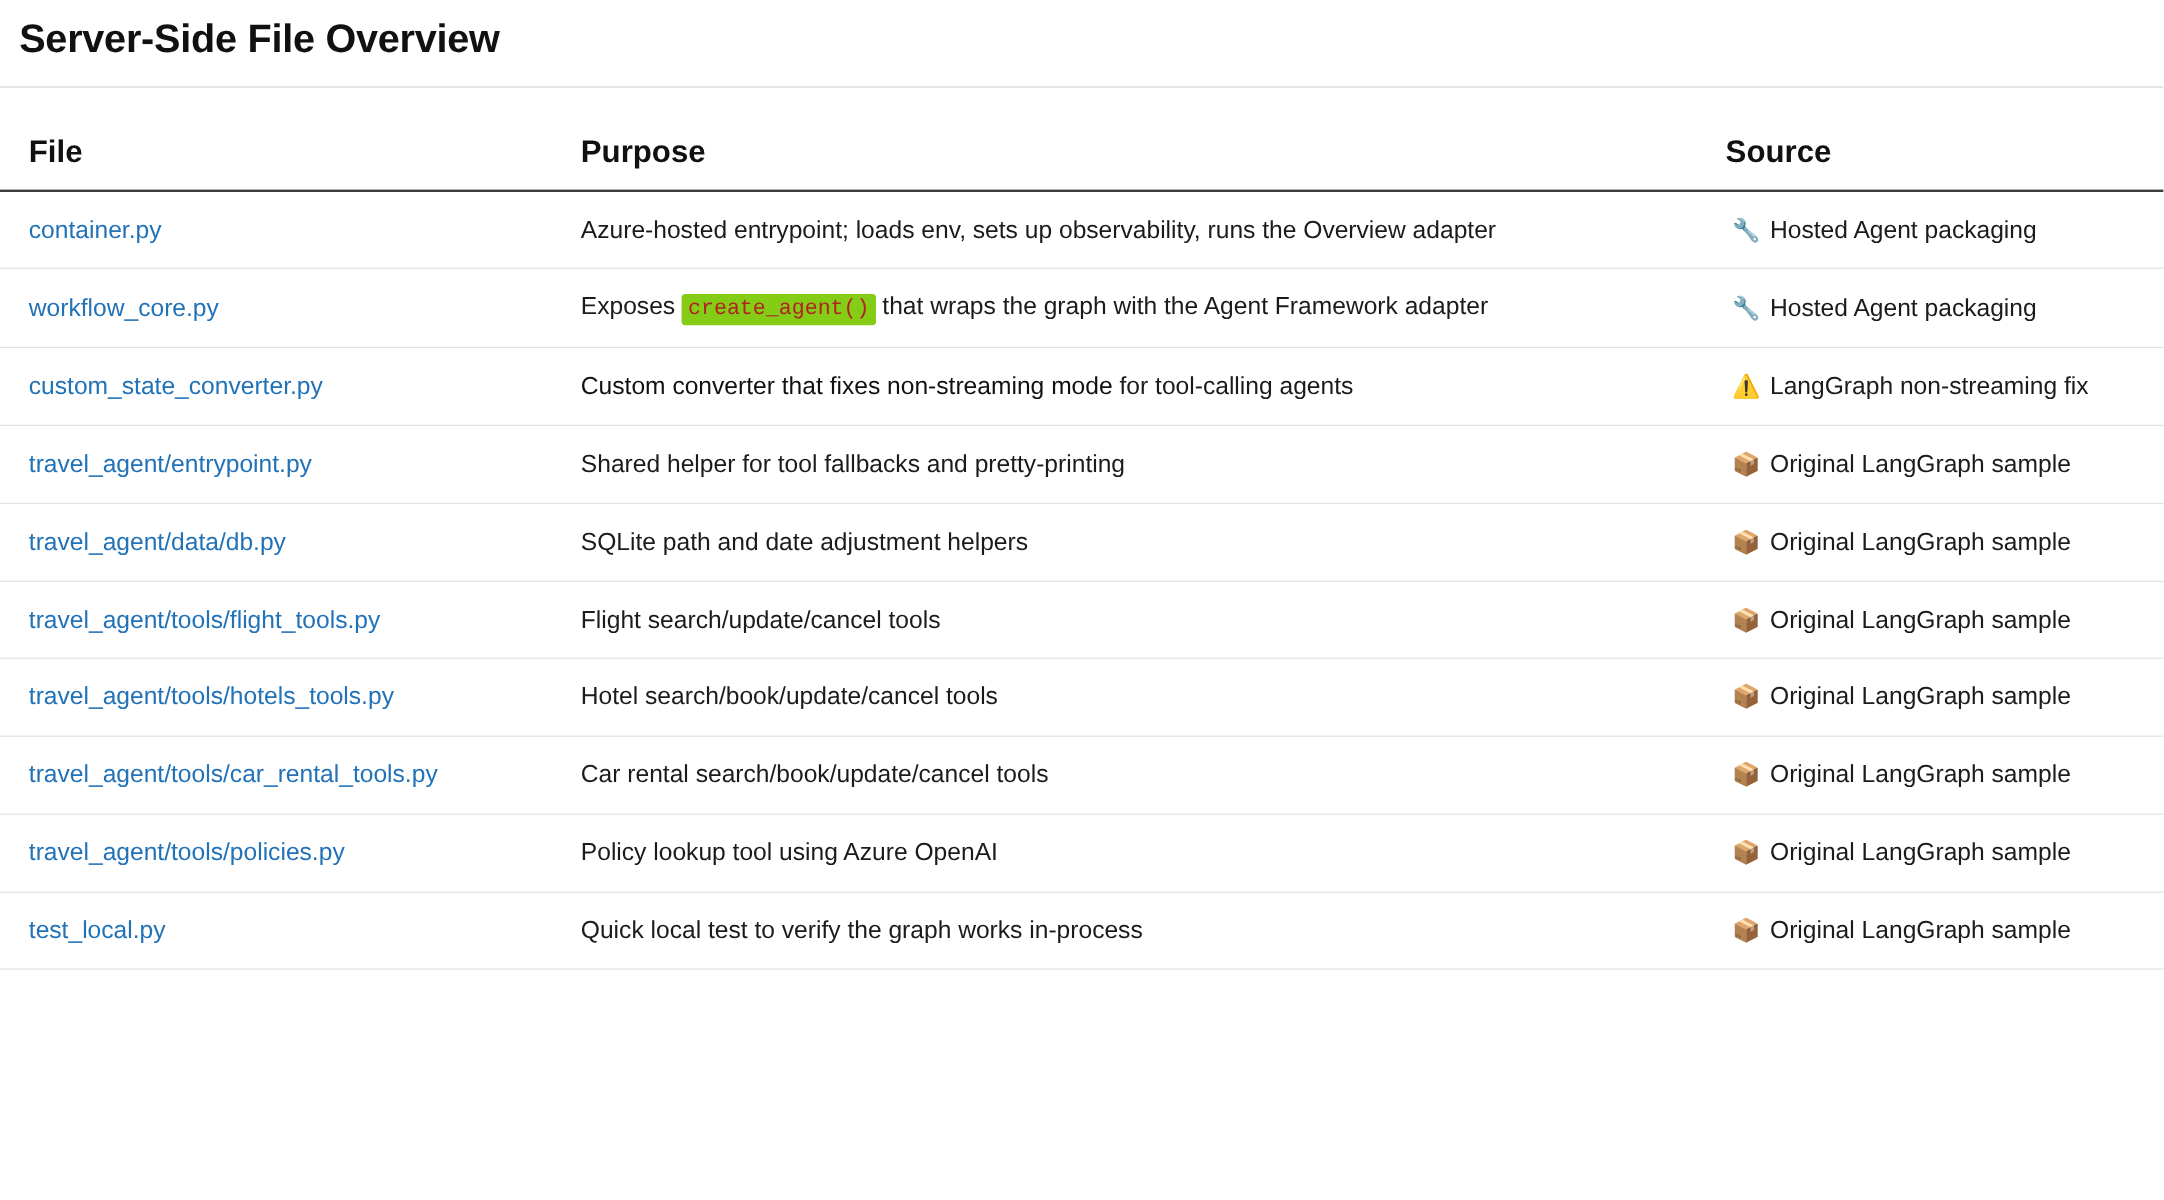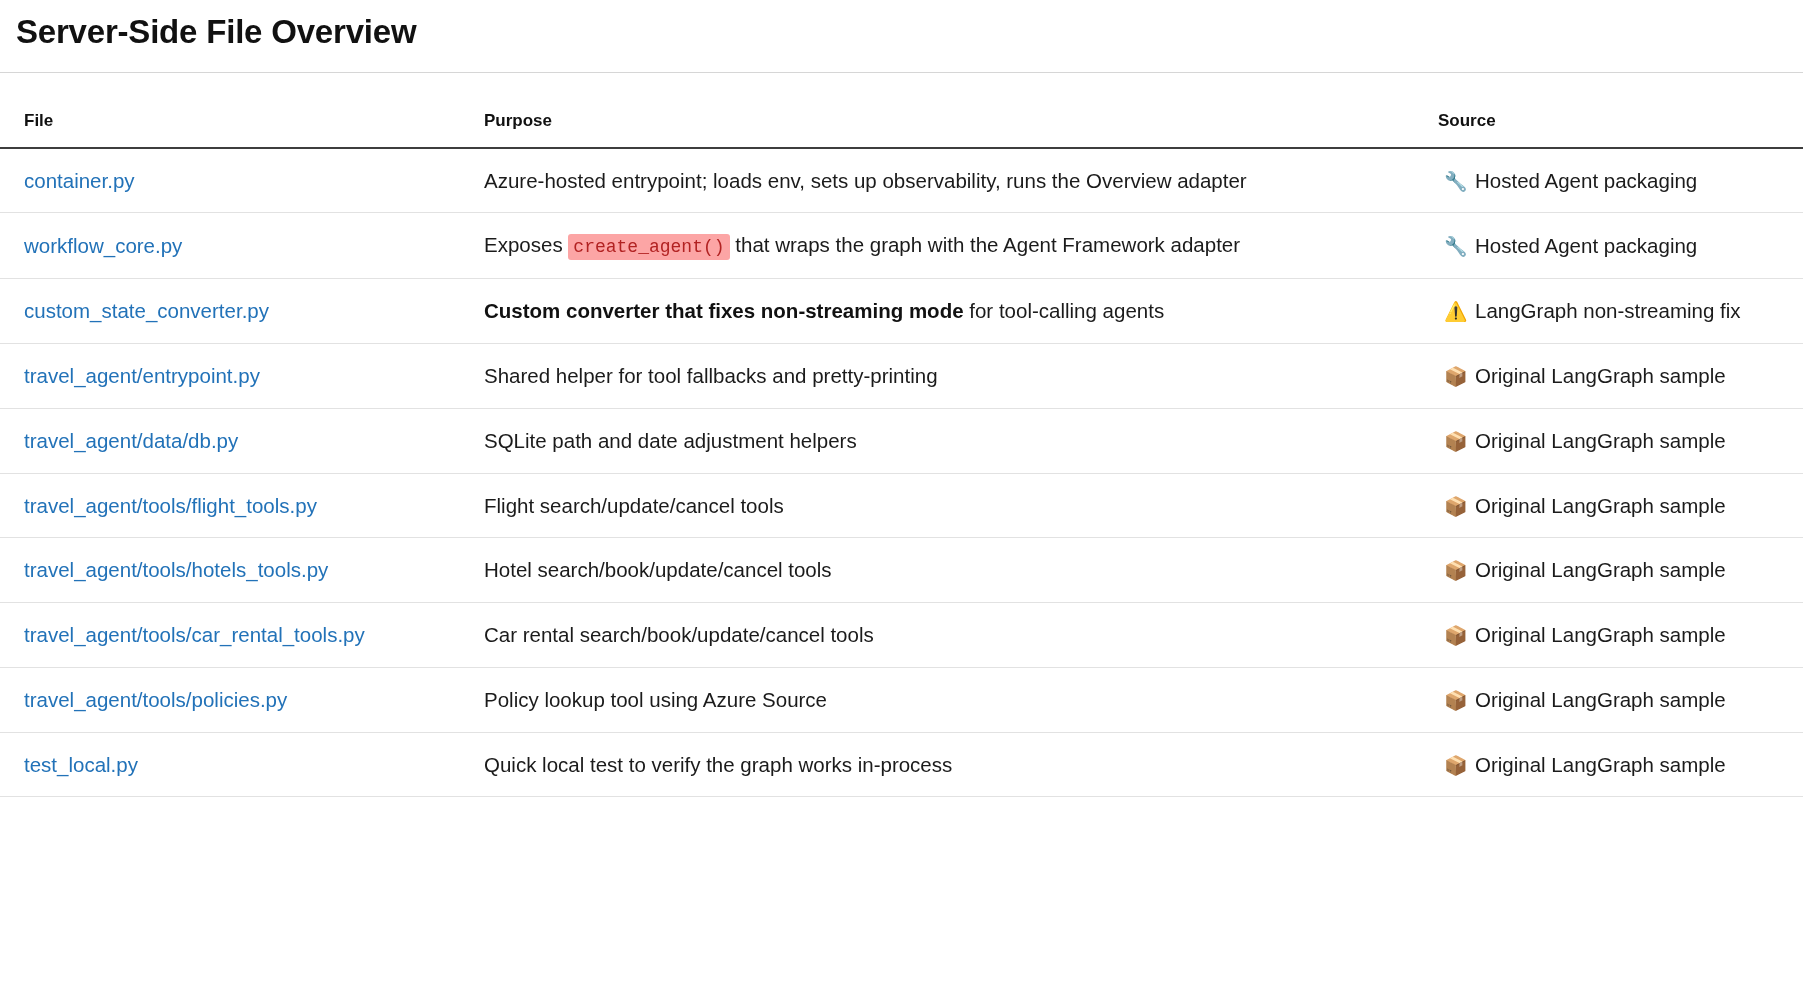--- a/index.html
+++ b/index.html
@@ -44,21 +44,21 @@
     table-layout: fixed;
     margin-top: 0;
   }
 
   table.file-table col.col-file   { width: 460px; }
   table.file-table col.col-purpose{ width: 960px; }
   table.file-table col.col-source { width: 383px; }
 
   table.file-table thead th {
     text-align: left;
-    font-size: 17px;
+    font-size: 26px;
     font-weight: bold;
     color: #111111;
     padding: 38px 10px 16px 24px;
     border-bottom: 2px solid #3d3d3d;
     vertical-align: bottom;
   }
   table.file-table thead th.th-source {
     padding-left: 18px;
   }
 
@@ -81,29 +81,29 @@
 
   .file-link {
     color: #2272b8;
     text-decoration: none;
     cursor: pointer;
     font-size: 20.5px;
   }
 
   .code-span {
     font-family: "Liberation Mono", "DejaVu Sans Mono", monospace;
-    background: #fca5a5;
+    background: #84cc16;
     color: #b22222;
     font-size: 18px;
     padding: 3px 5px;
     border-radius: 3px;
     white-space: nowrap;
   }
 
-  .bold-frag { font-weight: bold; color: #111111; }
+  .bold-frag { font-weight: normal; color: #111111; }
 
   .src-icon {
     display: inline-block;
     width: 24px;
     margin-right: 7px;
     font-size: 19px;
     vertical-align: baseline;
     line-height: 1;
   }
 
@@ -166,21 +166,21 @@
           <td class="cell-purpose"><span>Hotel search/book/update/cancel tools</span></td>
           <td class="cell-source"><span class="src-icon">📦</span><span class="src-text">Original LangGraph sample</span></td>
         </tr>
         <tr>
           <td class="cell-file"><a class="file-link">travel_agent/tools/car_rental_tools.py</a></td>
           <td class="cell-purpose"><span>Car rental search/book/update/cancel tools</span></td>
           <td class="cell-source"><span class="src-icon">📦</span><span class="src-text">Original LangGraph sample</span></td>
         </tr>
         <tr>
           <td class="cell-file"><a class="file-link">travel_agent/tools/policies.py</a></td>
-          <td class="cell-purpose"><span>Policy lookup tool using Azure Source</span></td>
+          <td class="cell-purpose"><span>Policy lookup tool using Azure OpenAI</span></td>
           <td class="cell-source"><span class="src-icon">📦</span><span class="src-text">Original LangGraph sample</span></td>
         </tr>
         <tr>
           <td class="cell-file"><a class="file-link">test_local.py</a></td>
           <td class="cell-purpose"><span>Quick local test to verify the graph works in-process</span></td>
           <td class="cell-source"><span class="src-icon">📦</span><span class="src-text">Original LangGraph sample</span></td>
         </tr>
       </tbody>
   </table>
 

